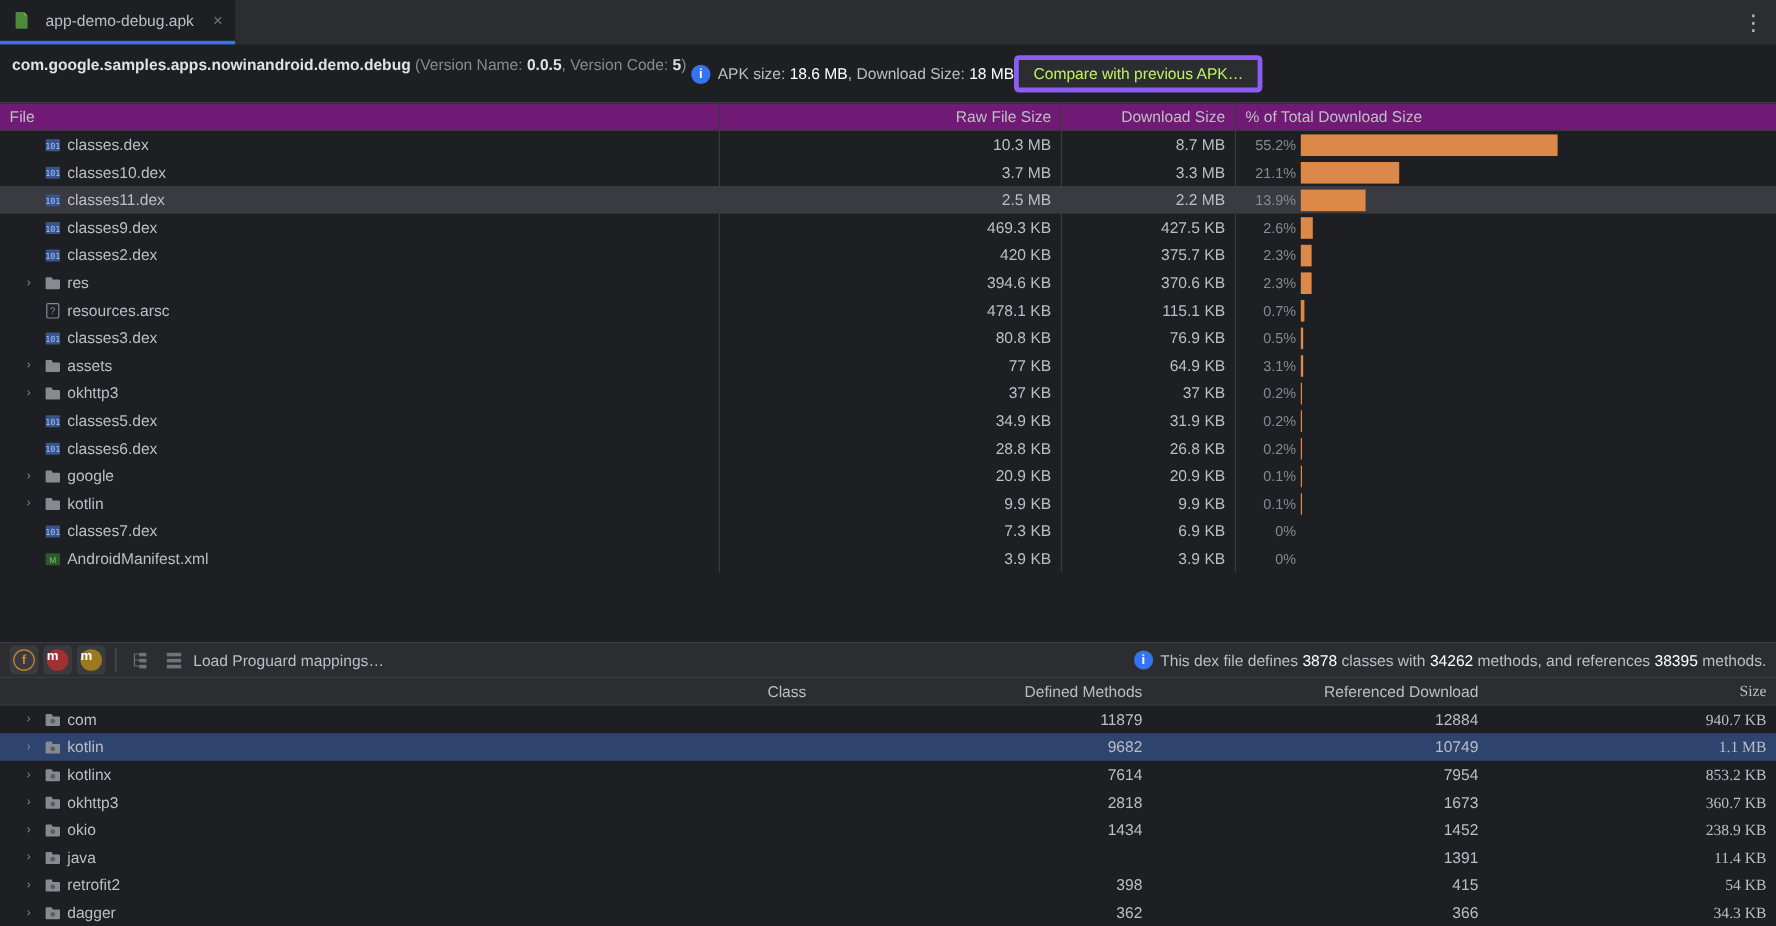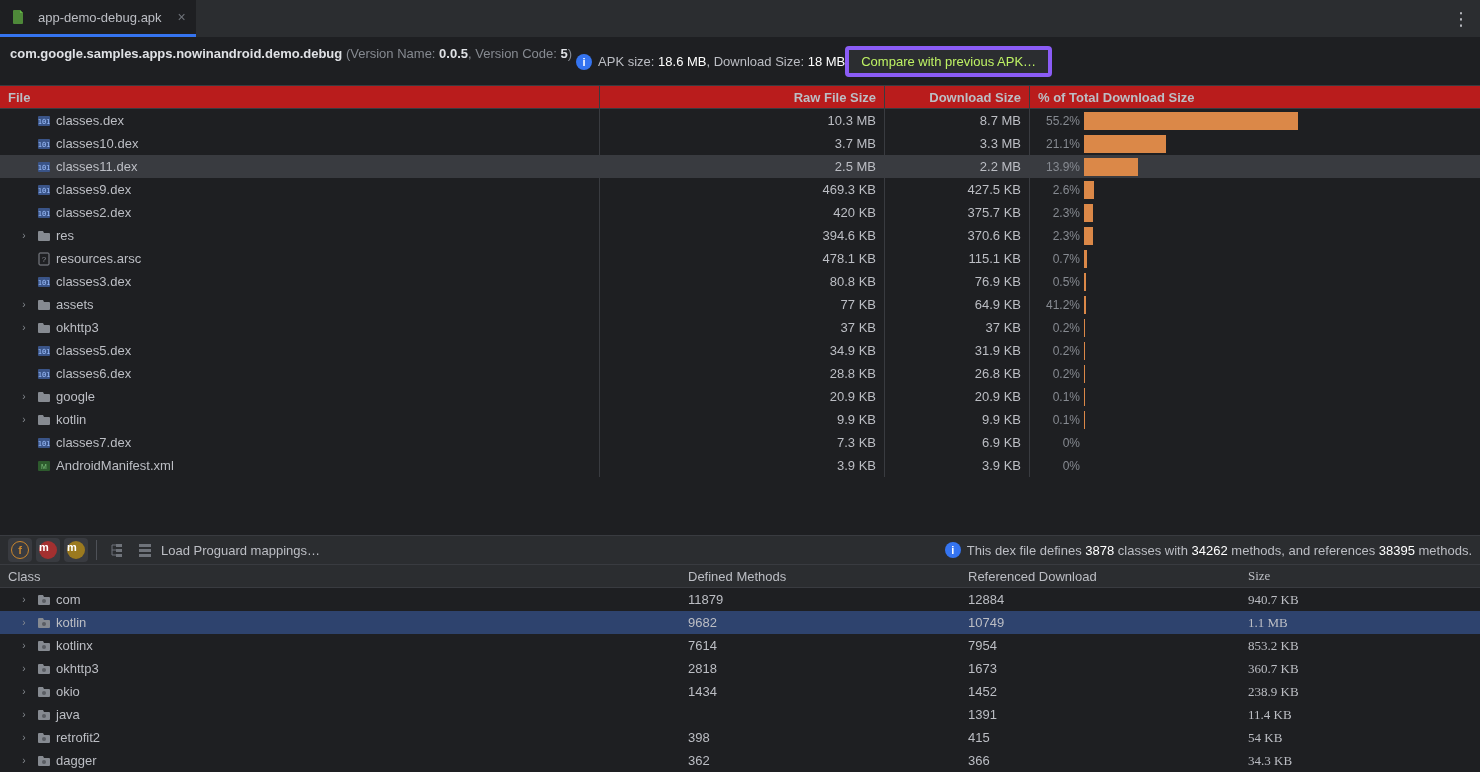--- a/index.html
+++ b/index.html
@@ -42,21 +42,21 @@
 .size-line { display:flex; align-items:center; gap:6px;}
 .info-icon { width:16px;height:16px;border-radius:50%;background:#3574f0;color:#fff;display:inline-flex;align-items:center;justify-content:center;font-size:11px;font-weight:bold;}
 .bold { font-weight:normal; color:#ffffff;}
 .compare-btn {
   margin-left:auto;background:#2b2d30;border:4px solid #8b5cf6;color:#bef264;
   padding:4px 12px;border-radius:4px;cursor:pointer;font-size:13px;
 }
 .top-row { display:flex; align-items:center; }
 .file-table { flex:1; overflow:hidden; display:flex; flex-direction:column; border-top:1px solid #393b40; margin-top:4px;}
 .ft-header, .ft-row { display:flex; align-items:center; height:23px; }
-.ft-header { background:#b91c1c; border-bottom:1px solid #393b40; font-weight:bold;color:#bcbec4;}
+.ft-header { background:#701a75; border-bottom:1px solid #393b40; font-weight:normal;color:#bcbec4;}
 .ft-header > div, .ft-row > div { padding:0 8px; border-right:1px solid #393b40; height:100%; display:flex; align-items:center; }
 .ft-header > div:last-child, .ft-row > div:last-child { border-right:none; }
 .col-file { width:600px; }
 .col-raw { width:285px; justify-content:flex-end;}
 .col-dl { width:145px; justify-content:flex-end;}
 .col-pct { width:450px; gap:4px;}
 .ft-body { overflow-y:auto; }
 .ft-row.selected { background:#393b40; }
 .pct-text { width:42px; text-align:right; color:#868a91; font-size:12px;}
 .pct-bar-container { flex:1; height:18px; position:relative;}
@@ -72,21 +72,21 @@
 .tool-red { background:#a33030;color:#fff;border-radius:50%; width:18px;height:18px;}
 .tool-yellow { background:#9b7a1f;color:#fff;border-radius:50%;width:18px;height:18px;}
 .tool-gray { color:#6f737a; }
 .tool-sep { width:1px; height:20px; background:#4e5157; margin:0 4px;}
 .proguard-link { color:#bcbec4; cursor:pointer; }
 .dex-info { margin-left:auto; color:#bcbec4; display:flex; align-items:center; gap:6px; font-size:13px;}
 
 .class-table { display:flex; flex-direction:column; }
 .ct-header, .ct-row { display:flex; align-items:center; height:23px; }
 .ct-header { background:#2b2d30; border-bottom:1px solid #393b40;}
-.ct-header > div, .ct-row > div { padding:0 8px; }
+.ct-header > div, .ct-row > div { padding:0 8px;text-align:right; }
 .col-class { width:680px; }
 .col-def { width:280px; }
 .col-ref { width:280px; }
 .col-size { width:240px;font-family:Liberation Serif, serif; }
 .ct-row.selected { background:#2e436e; }
 .class-name { display:flex; align-items:center; gap:4px; padding-left:8px;}
 .italic { }
 </style>
 </head>
 <body>
@@ -311,21 +311,21 @@
               <svg width="16" height="16" viewBox="0 0 16 16">
                 <path fill="#868a91" d="M2 4a1 1 0 0 1 1-1h4l1 2h5a1 1 0 0 1 1 1v6a1 1 0 0 1-1 1H3a1 1 0 0 1-1-1z"></path>
               </svg>
             </span>
             <span>assets</span>
           </div>
         </div>
         <div class="col-raw">77 KB</div>
         <div class="col-dl">64.9 KB</div>
         <div class="col-pct">
-          <span class="pct-text">41.2%</span>
+          <span class="pct-text">3.1%</span>
           <div class="pct-bar-container">
             <div class="pct-bar" style="width:0.4%"></div>
           </div>
         </div>
       </div>
       <div class="ft-row">
         <div class="col-file">
           <div class="file-name">
             <span class="expand">›</span>
             <span class="file-icon">

